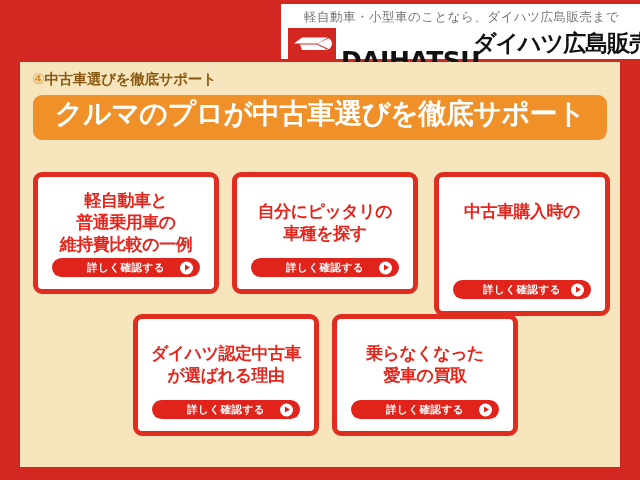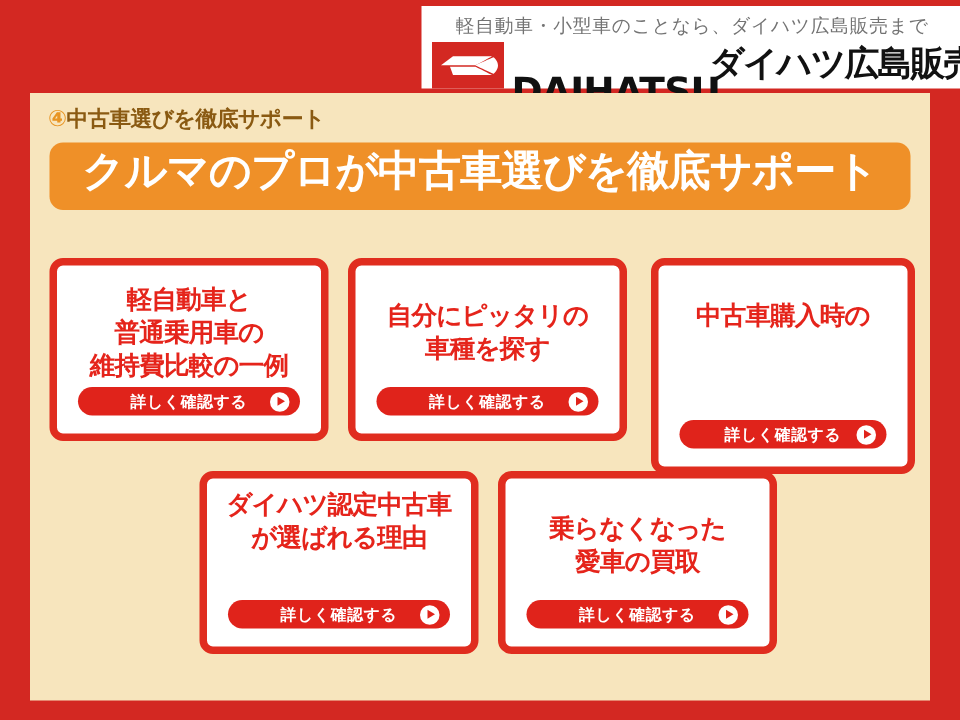--- a/index.html
+++ b/index.html
@@ -207,21 +207,21 @@
   #card-1 { left: 13px;  top: 110px; width: 186px; height: 122px; }
   #card-2 { left: 212px; top: 110px; width: 186px; height: 122px; }
   #card-3 { left: 414px; top: 110px; width: 176px; height: 144px; }
   
   #card-4 { left: 113px; top: 252px; width: 186px; height: 122px; }
   #card-5 { left: 312px; top: 252px; width: 186px; height: 122px; }
 
   #card-1 .card-title { top: 12px; }
   #card-2 .card-title { top: 23px; }
   #card-3 .card-title { top: 23px; }
-  #card-4 .card-title { top: 7px; }
+  #card-4 .card-title { top: 23px; }
   #card-5 .card-title { top: 23px; }
 
   #card-1 .cta { left: 14px; right: 14px; bottom: 12px; }
   #card-2 .cta { left: 14px; right: 14px; bottom: 12px; }
   #card-3 .cta { left: 14px; right: 14px; bottom: 12px; }
   #card-4 .cta { left: 14px; right: 14px; bottom: 12px; }
   #card-5 .cta { left: 14px; right: 14px; bottom: 12px; }
 </style>
 </head>
 <body>

